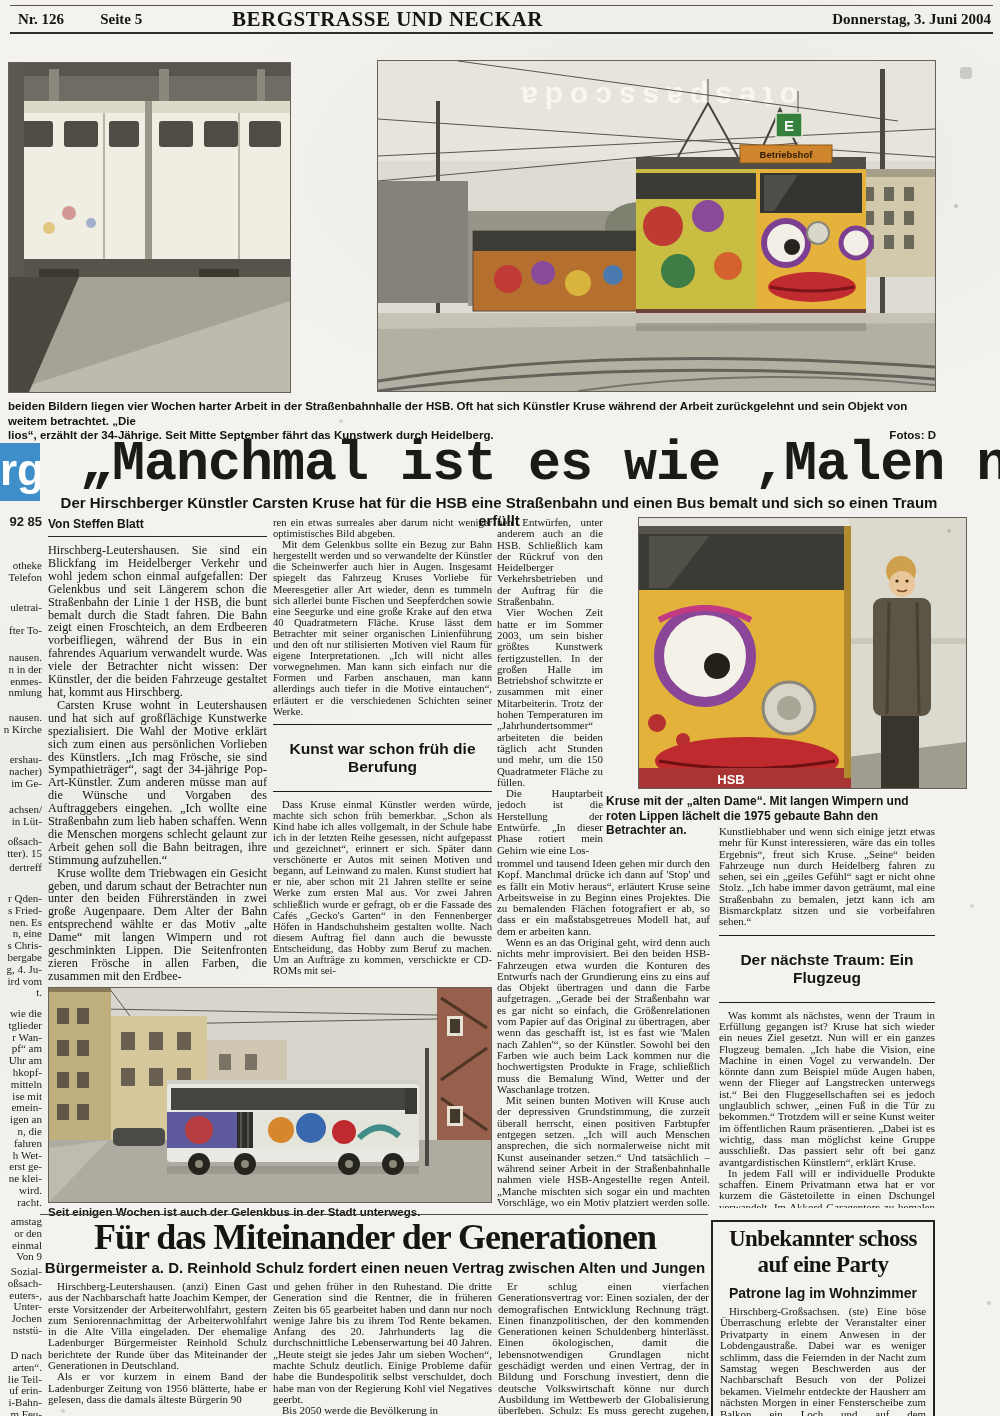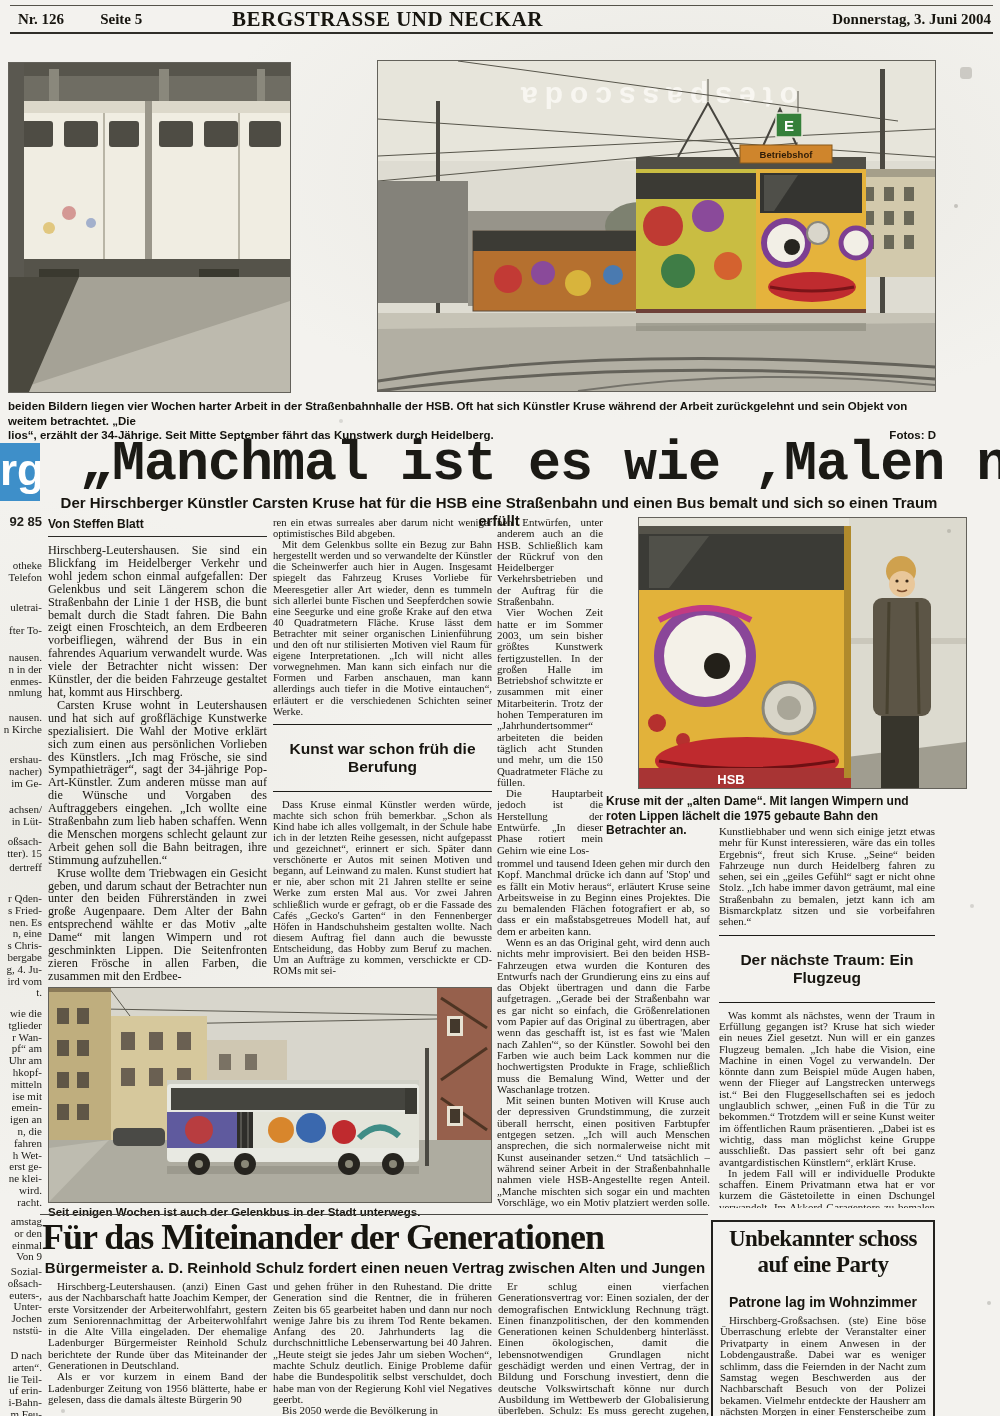--- a/index.html
+++ b/index.html
@@ -40,32 +40,32 @@
   #col2{left:273px;top:517px;width:219px;height:470px;font-size:10.6px;line-height:11.1px;}
   #col3{left:497px;top:517px;width:213px;height:692px;font-size:10.9px;line-height:11.3px;}
   #col4{left:719px;top:826px;width:216px;height:382px;font-size:10.9px;line-height:11.3px;}
   .byline{font:600 12px/14px "Liberation Sans",sans-serif;border-bottom:1px solid #2a2925;padding-bottom:5px;margin-bottom:7px;}
   .subbox{border-top:1.6px solid #1c1b17;border-bottom:1.6px solid #1c1b17;margin:7px 0;padding:15px 0;text-align:center;
           font:bold 15.5px/18px "Liberation Sans",sans-serif;}
   .col3-narrow{width:106px;}
   .col3-full{width:213px;margin-top:2px;}
   
   .b-rule{position:absolute;left:40px;top:1214px;width:668px;border-top:1px solid #4a4944;}
-  .b-headline{position:absolute;left:42px;top:1216px;width:666px;text-align:left;white-space:nowrap;
+  .b-headline{position:absolute;left:42px;top:1216px;width:666px;text-align:center;white-space:nowrap;
               font-family:"Liberation Serif",serif;font-weight:bold;font-size:36px;line-height:42px;letter-spacing:-1px;}
   .b-subhead{position:absolute;left:42px;top:1259px;width:666px;text-align:center;font:bold 15px/17px "Liberation Sans",sans-serif;}
   .bcol{position:absolute;top:1281px;height:135px;overflow:hidden;text-align:justify;font-size:11px;line-height:11.3px;}
   .bcol p{margin:0;text-indent:9px;}
   .bcol p.flush{text-indent:0;}
   #bcol1{left:48px;width:219px;} #bcol2{left:273px;width:219px;} #bcol3{left:498px;width:211px;}
   
   .sbox{position:absolute;left:711px;top:1220px;width:224px;height:206px;border:2px solid #23221e;box-sizing:border-box;
         padding:4px 7px;background:#f3f2ee;}
   .sbox-h{text-align:center;font-family:"Liberation Serif",serif;font-weight:bold;font-size:23px;line-height:26px;letter-spacing:-.5px;}
-  .sbox-sub{text-align:center;font:bold 14px/16px "Liberation Sans",sans-serif;margin-top:16px;}
+  .sbox-sub{text-align:center;font:bold 14px/16px "Liberation Sans",sans-serif;margin-top:7px;}
   .sbox-body{margin-top:5px;text-align:justify;font-size:10.9px;line-height:11.4px;}
   .sbox-body p{margin:0;text-indent:9px;}
   
   .mlogo{position:absolute;left:0;top:443px;width:40px;height:58px;background:#3e8fc9;color:#fff;overflow:hidden;
          font:bold 44px/54px "Liberation Sans",sans-serif;text-align:right;padding-right:3px;box-sizing:border-box;}
   .mphone{position:absolute;left:0;top:514px;width:42px;text-align:right;font:bold 13px/15px "Liberation Sans",sans-serif;color:#22211c;}
   .frag{position:absolute;left:0;width:42px;text-align:right;font-family:"Liberation Serif",serif;font-size:11px;line-height:11.8px;color:#1c1b17;}
   .frag div{white-space:nowrap;}
   
   .speckles{position:absolute;left:0;top:0;width:2px;height:2px;border-radius:50%;background:transparent;pointer-events:none;

